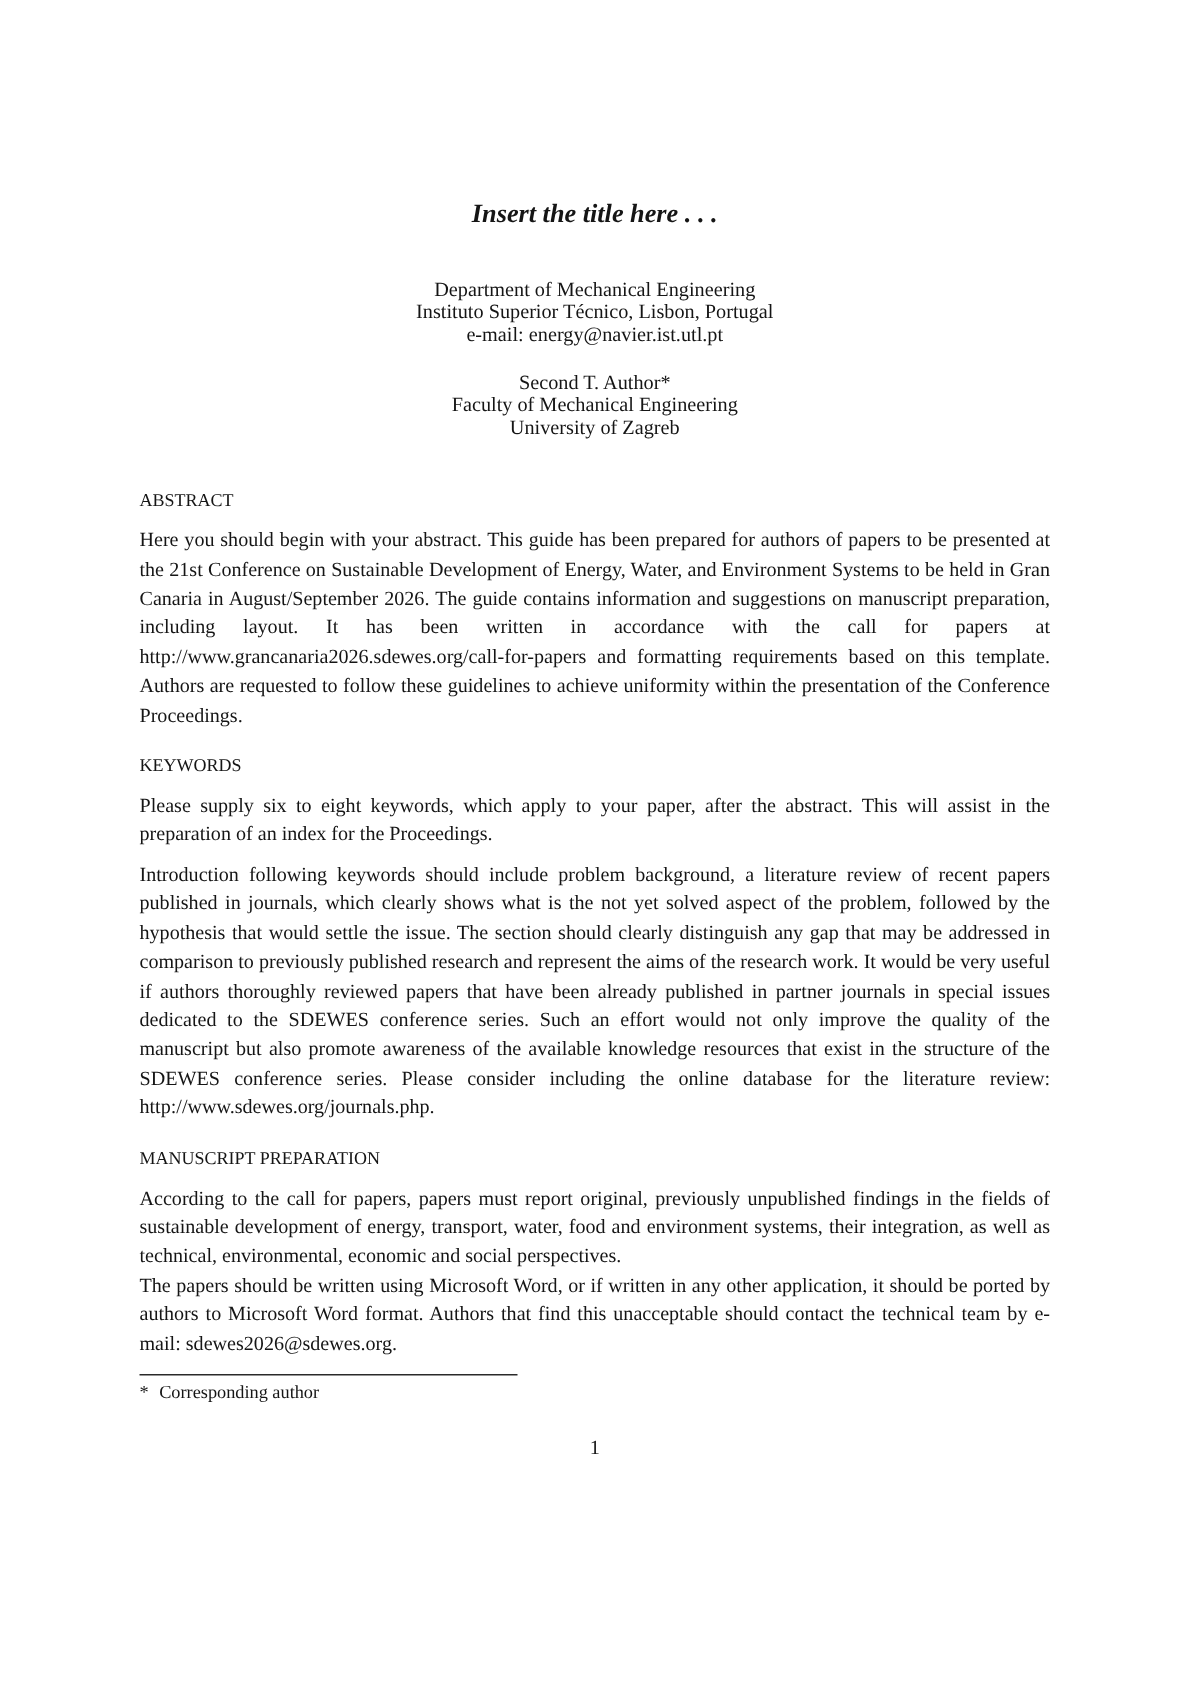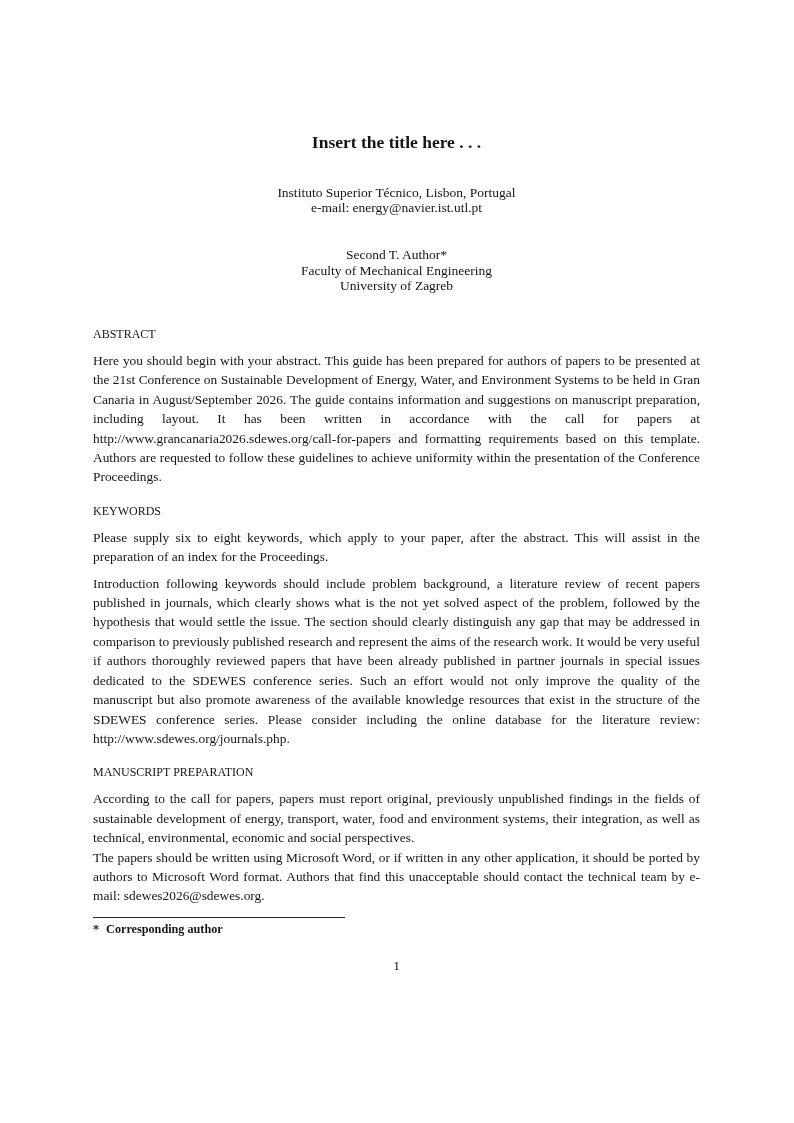--- a/index.html
+++ b/index.html
@@ -14,28 +14,29 @@
     font-family: "Liberation Serif", serif;
     color: #151515;
     overflow: hidden;
   }
   .title {
     margin-top: 130px;
     text-align: center;
     font-size: 17.5px;
     line-height: 24px;
     font-weight: bold;
+    font-style: italic;
   }
   .author-block {
     text-align: center;
     font-size: 13.5px;
     line-height: 15.2px;
   }
   .author-block.first { margin-top: 31px; }
-  .author-block.second { margin-top: 32px; }
+  .author-block.second { margin-top: 16px; }
   .section-heading {
     font-size: 12px;
     font-weight: normal;
     line-height: 19px;
     margin-top: 15px;
   }
   .section-heading.after-authors { margin-top: 32px; }
   .body-paragraph {
     font-size: 13.4px;
     line-height: 19.4px;
@@ -46,38 +47,38 @@
   .footnote { margin-top: 11px; }
   .footnote-rule {
     width: 252px;
     height: 0;
     border-top: 1px solid #2a2a2a;
   }
   .footnote-text {
     margin-top: 4px;
     font-size: 12.2px;
     line-height: 15px;
-    font-weight: bold;
   }
   .fn-marker { margin-right: 7px; }
   .page-number {
     text-align: center;
     font-size: 13.5px;
     line-height: 19px;
     margin-top: 19px;
   }
 </style>
 </head>
 <body>
 
 <div class="page">
 
   <h1 class="title">Insert the title here . . .</h1>
 
   <div class="author-block first">
+    <div>Department of Mechanical Engineering</div>
     <div>Instituto Superior Técnico, Lisbon, Portugal</div>
     <div>e-mail: energy@navier.ist.utl.pt</div>
   </div>
 
   <div class="author-block second">
     <div>Second T. Author*</div>
     <div>Faculty of Mechanical Engineering</div>
     <div>University of Zagreb</div>
   </div>
 

